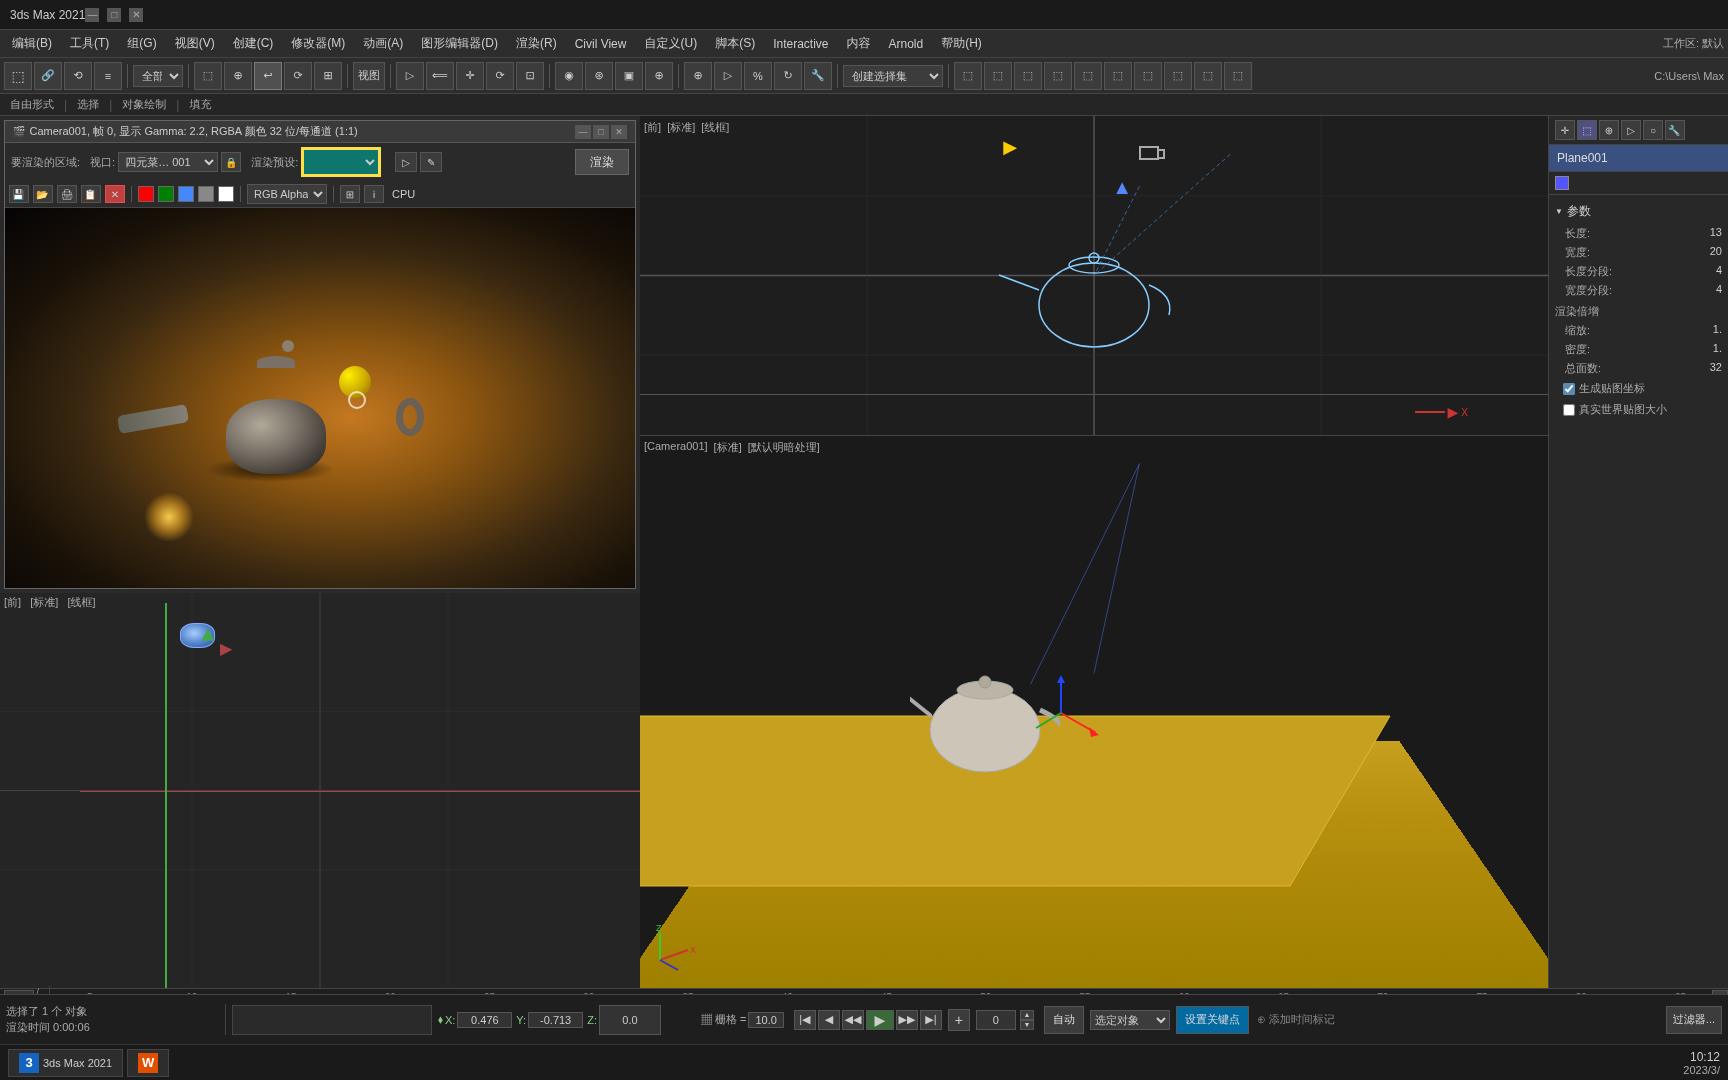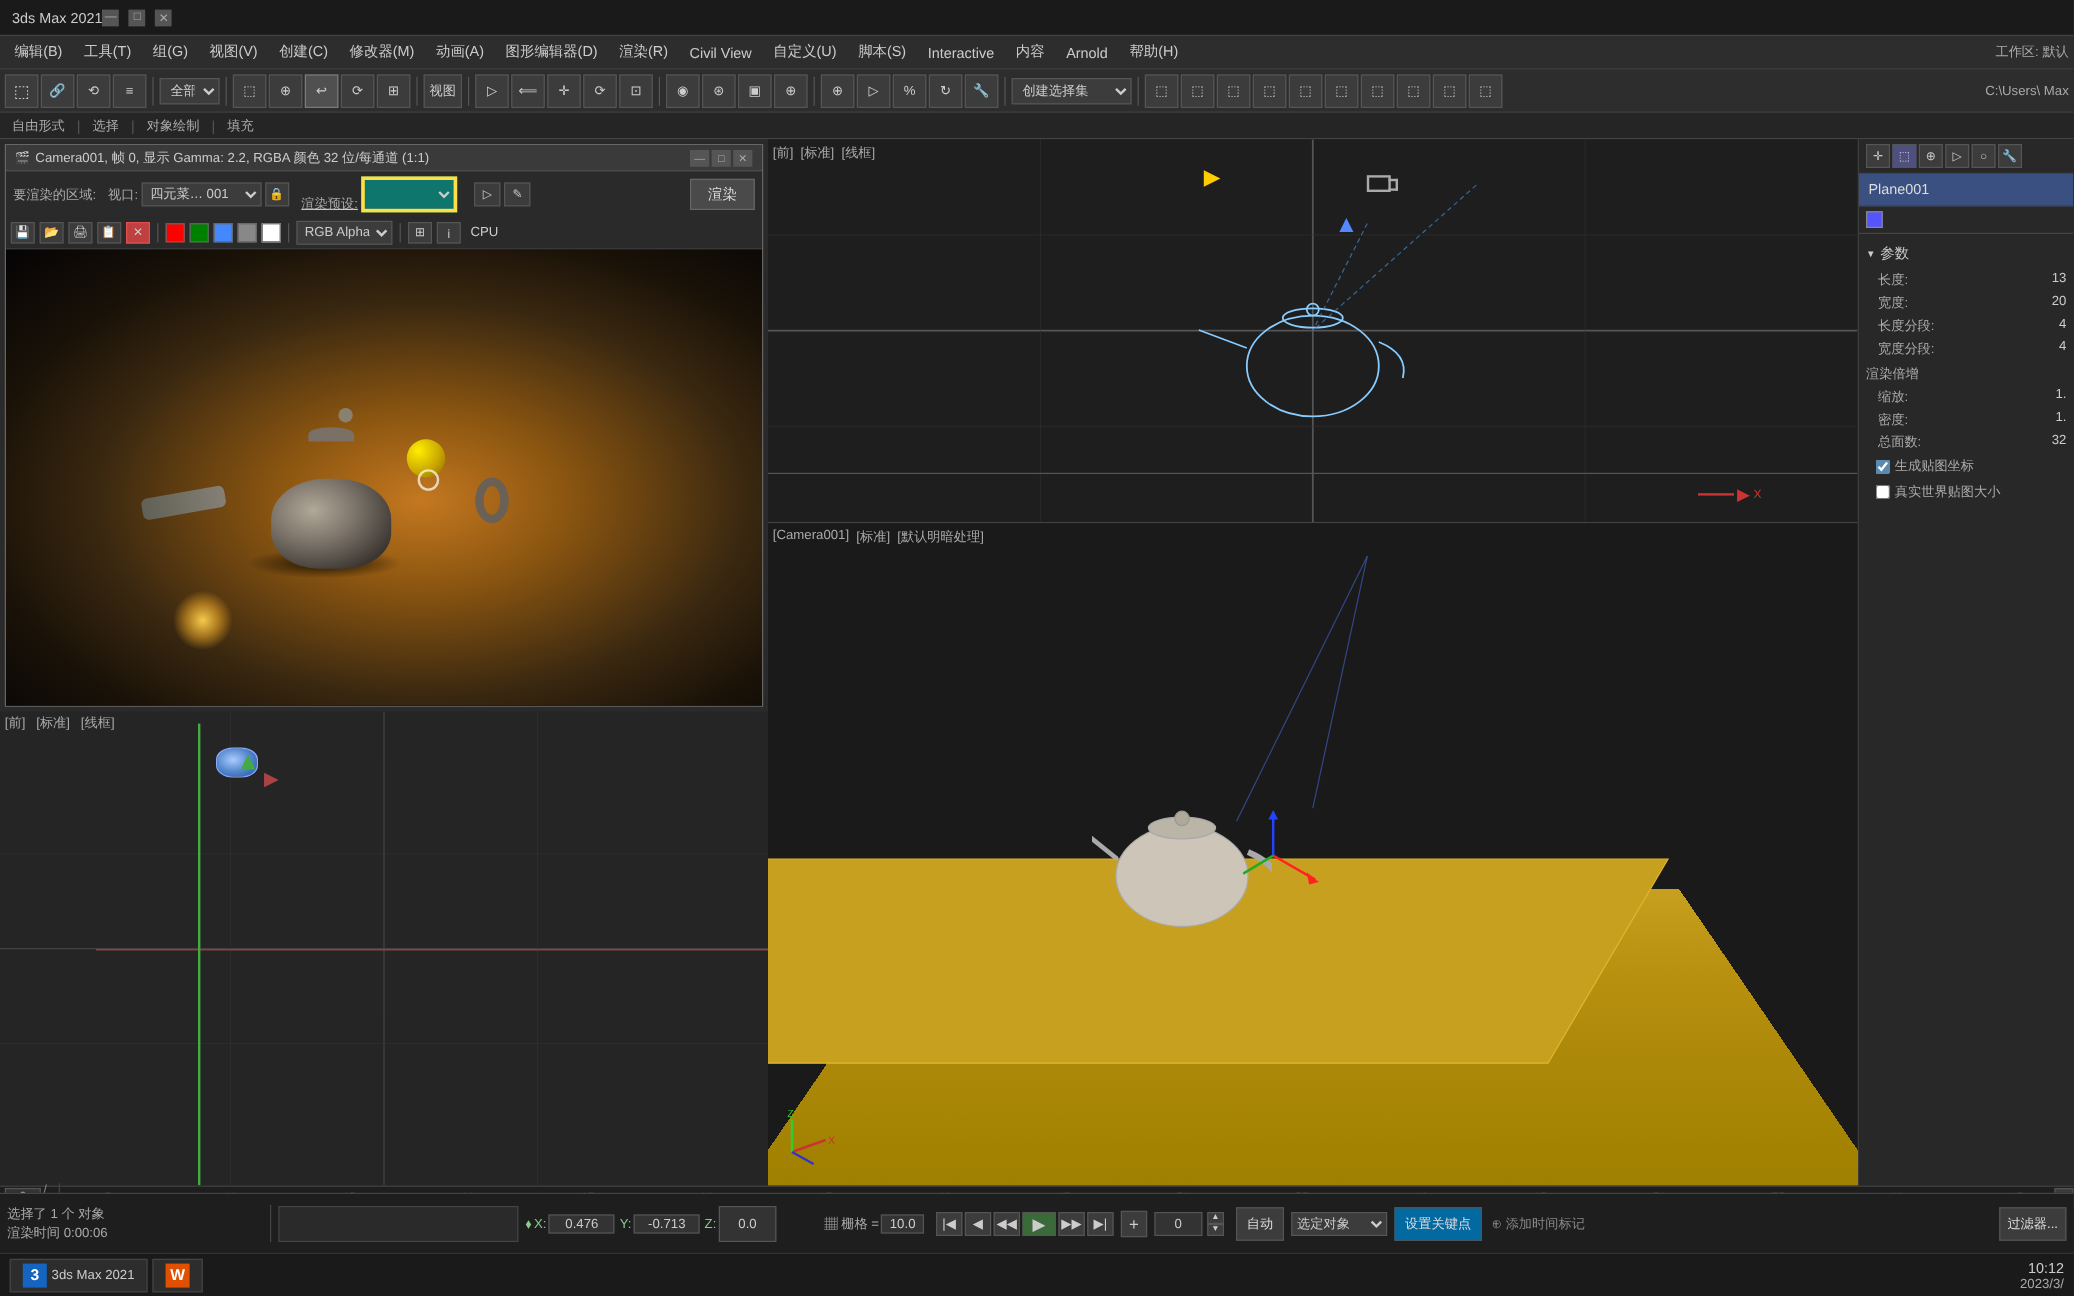--- a/index.html
+++ b/index.html
@@ -163,21 +163,21 @@
         <div style="display:flex; align-items:center; gap:3px;">
           <span style="font-size:11px; color:#aaa;">要渲染的区域:</span>
         </div>
         <div style="display:flex; align-items:center; gap:3px;">
           <span style="font-size:11px; color:#aaa;">视口:</span>
           <select style="height:20px; background:#3c3c3c; border:1px solid #555; color:#ccc; font-size:11px; padding:0 2px; width:100px;">
             <option>四元菜… 001</option>
           </select>
           <button style="width:20px; height:20px; background:#3c3c3c; border:1px solid #555; color:#ccc; cursor:pointer; font-size:10px;">🔒</button>
         </div>
-        <div style="display:flex; align-items:flex-end; gap:3px;text-decoration:underline;">
+        <div style="display:flex; align-items:center; gap:3px;">
           <span style="font-size:11px; color:#aaa;">渲染预设:</span>
           <select style="height:20px; background:#0f766e; border:3px solid #fde047; color:#ccc; font-size:11px; padding:12px 2px; width:80px;">
             <option>产品级</option>
           </select>
         </div>
         <div style="display:flex; gap:3px; margin-left:4px;">
           <button style="width:22px; height:20px; background:#3c3c3c; border:1px solid #555; color:#ccc; cursor:pointer; font-size:10px;">▷</button>
           <button style="width:22px; height:20px; background:#3c3c3c; border:1px solid #555; color:#ccc; cursor:pointer; font-size:10px;">✎</button>
         </div>
         <button style="height:26px; padding:0 14px; background:#4a4a4a; border:1px solid #666; color:#ddd; cursor:pointer; font-size:12px; margin-left:auto;">渲染</button>
@@ -504,21 +504,21 @@
       <span style="color:#88cc88; font-size:11px;">⬧</span>
       <span style="color:#88cc88; font-size:11px;">X:</span>
       <span style="color:#ccc; font-size:11px; background:#333; padding:1px 4px; border:1px solid #555; width:55px; display:inline-block; text-align:center;">0.476</span>
     </div>
     <div style="display:flex; align-items:center; gap:2px;">
       <span style="color:#88cc88; font-size:11px;">Y:</span>
       <span style="color:#ccc; font-size:11px; background:#333; padding:1px 4px; border:1px solid #555; width:55px; display:inline-block; text-align:center;">-0.713</span>
     </div>
     <div style="display:flex; align-items:center; gap:2px;">
       <span style="color:#88cc88; font-size:11px;">Z:</span>
-      <span style="color:#ccc; font-size:11px; background:#333; padding:8px 4px; border:1px solid #555; width:48px; display:inline-block; text-align:center;">0.0</span>
+      <span style="color:#ccc; font-size:11px; background:#333; padding:8px 4px; border:1px solid #555; width:62px; display:inline-block; text-align:center;">0.0</span>
     </div>
     <div style="display:flex; align-items:center; gap:2px;">
       <span style="color:#aaa; font-size:11px;margin-left:36px;">▦ 栅格 =</span>
       <span style="color:#ccc; font-size:11px; background:#333; padding:1px 6px; border:1px solid #555;">10.0</span>
     </div>
   </div>
 
   <div style="display:flex; align-items:center; gap:2px; margin-left:4px;">
     <button style="width:22px; height:20px; background:#3c3c3c; border:1px solid #555; color:#ccc; cursor:pointer; font-size:11px;">|◀</button>
     <button style="width:22px; height:20px; background:#3c3c3c; border:1px solid #555; color:#ccc; cursor:pointer; font-size:11px;">◀</button>

